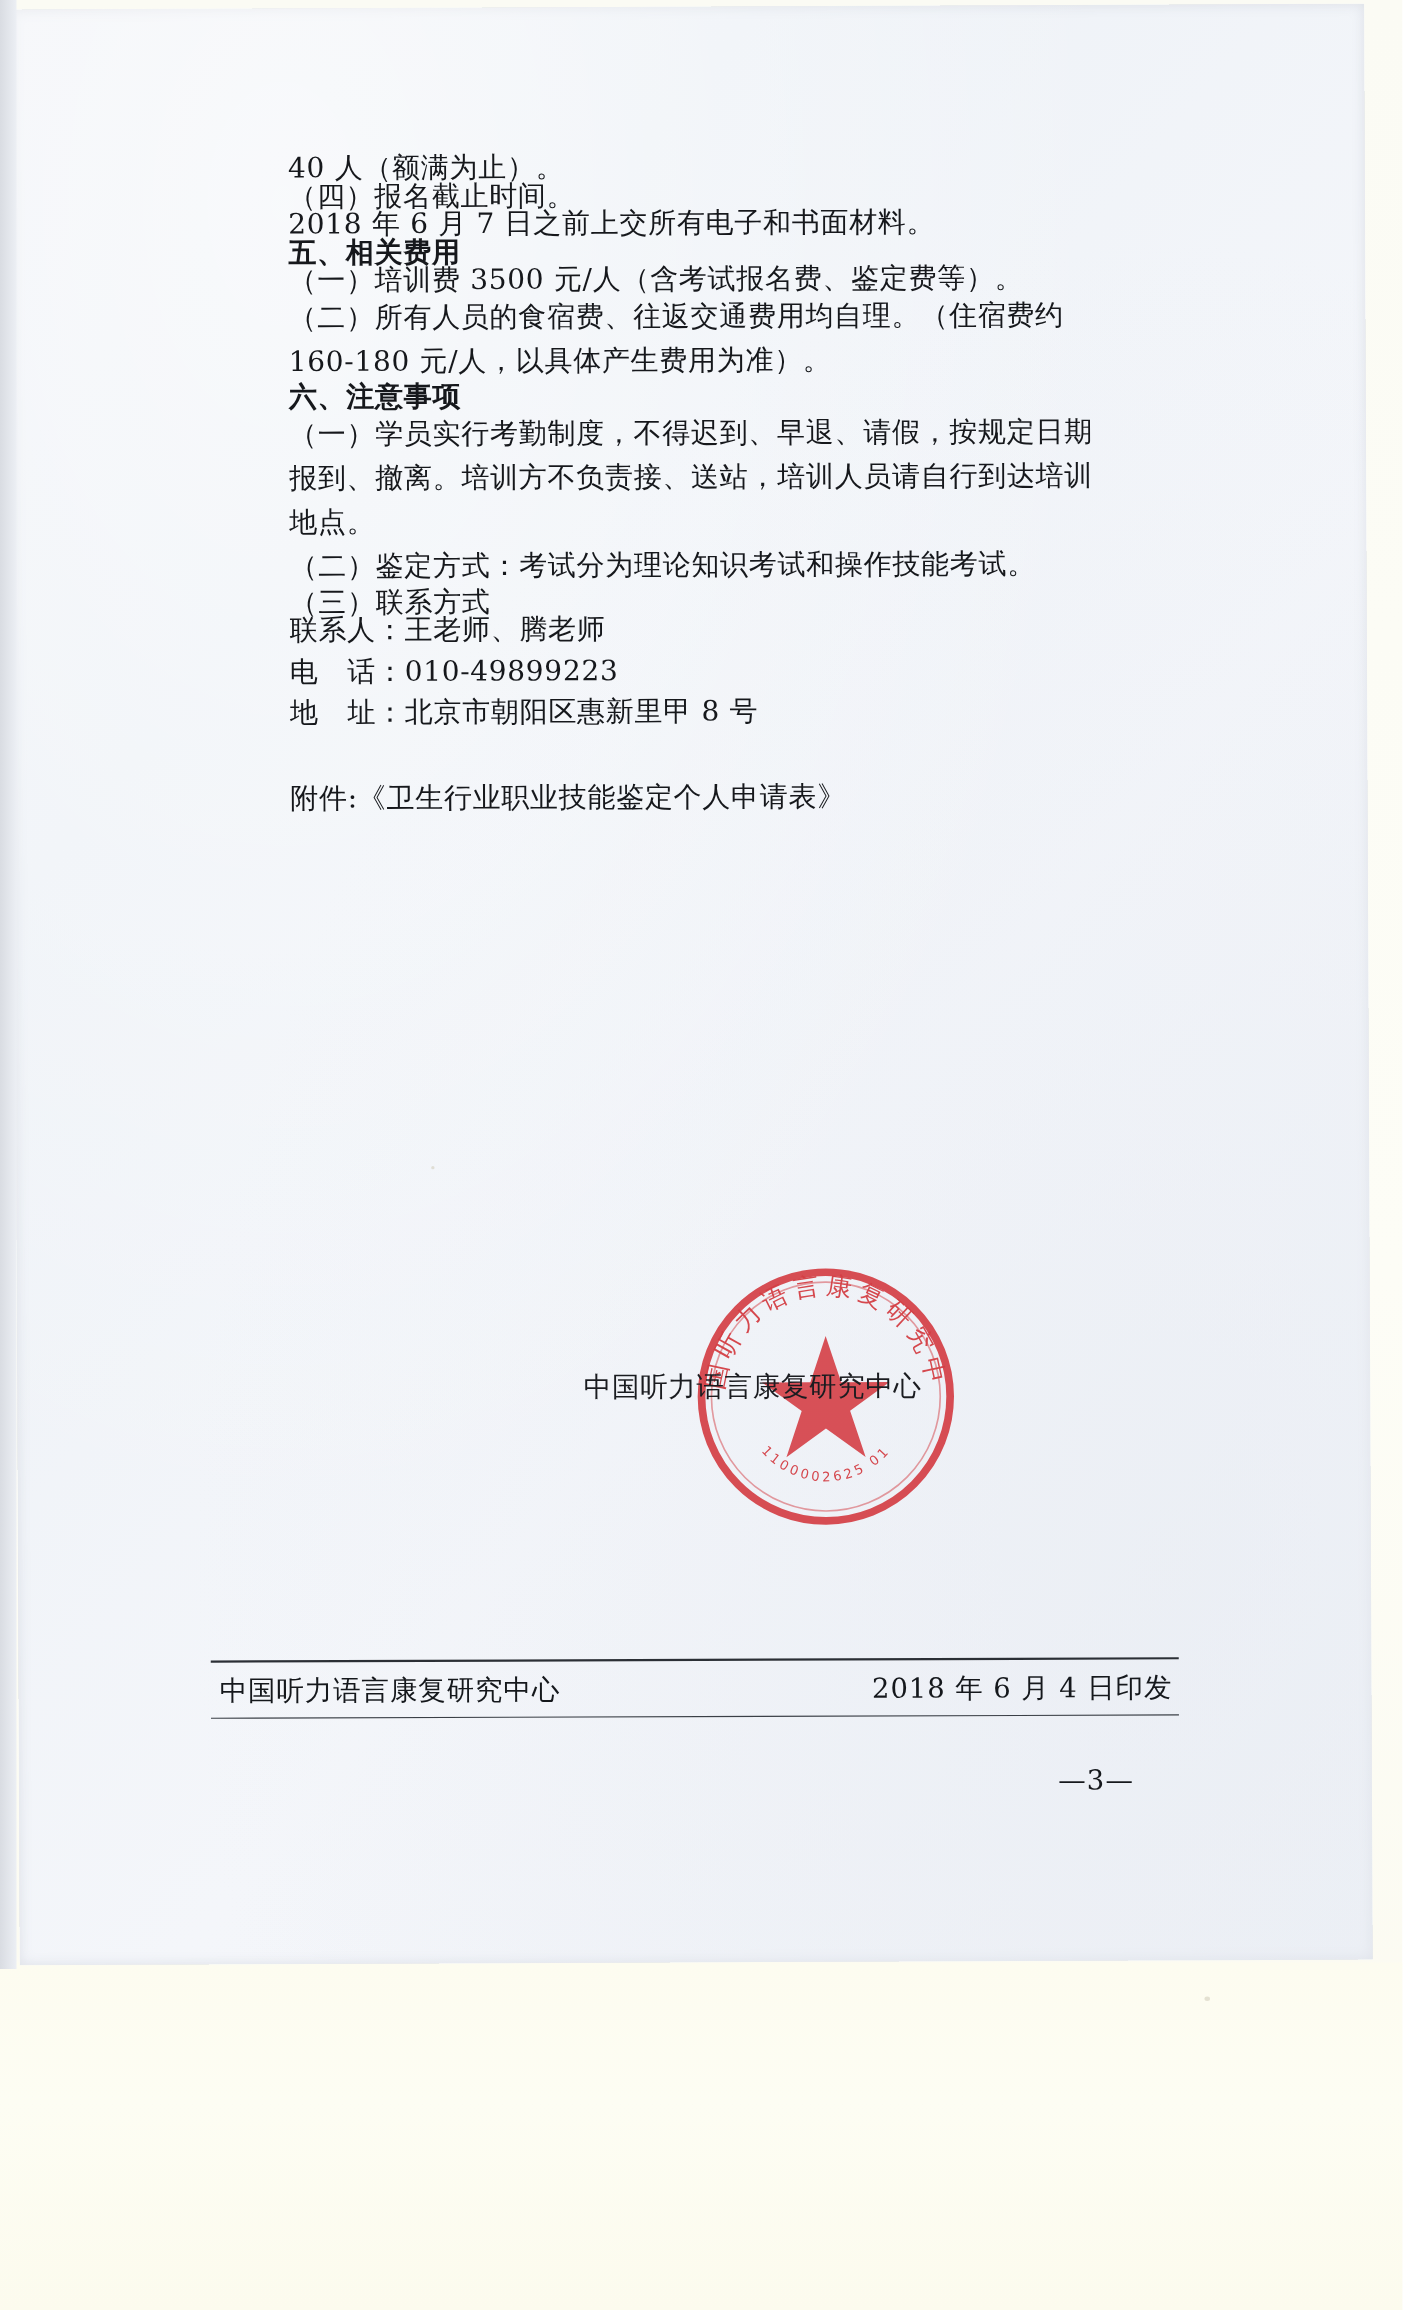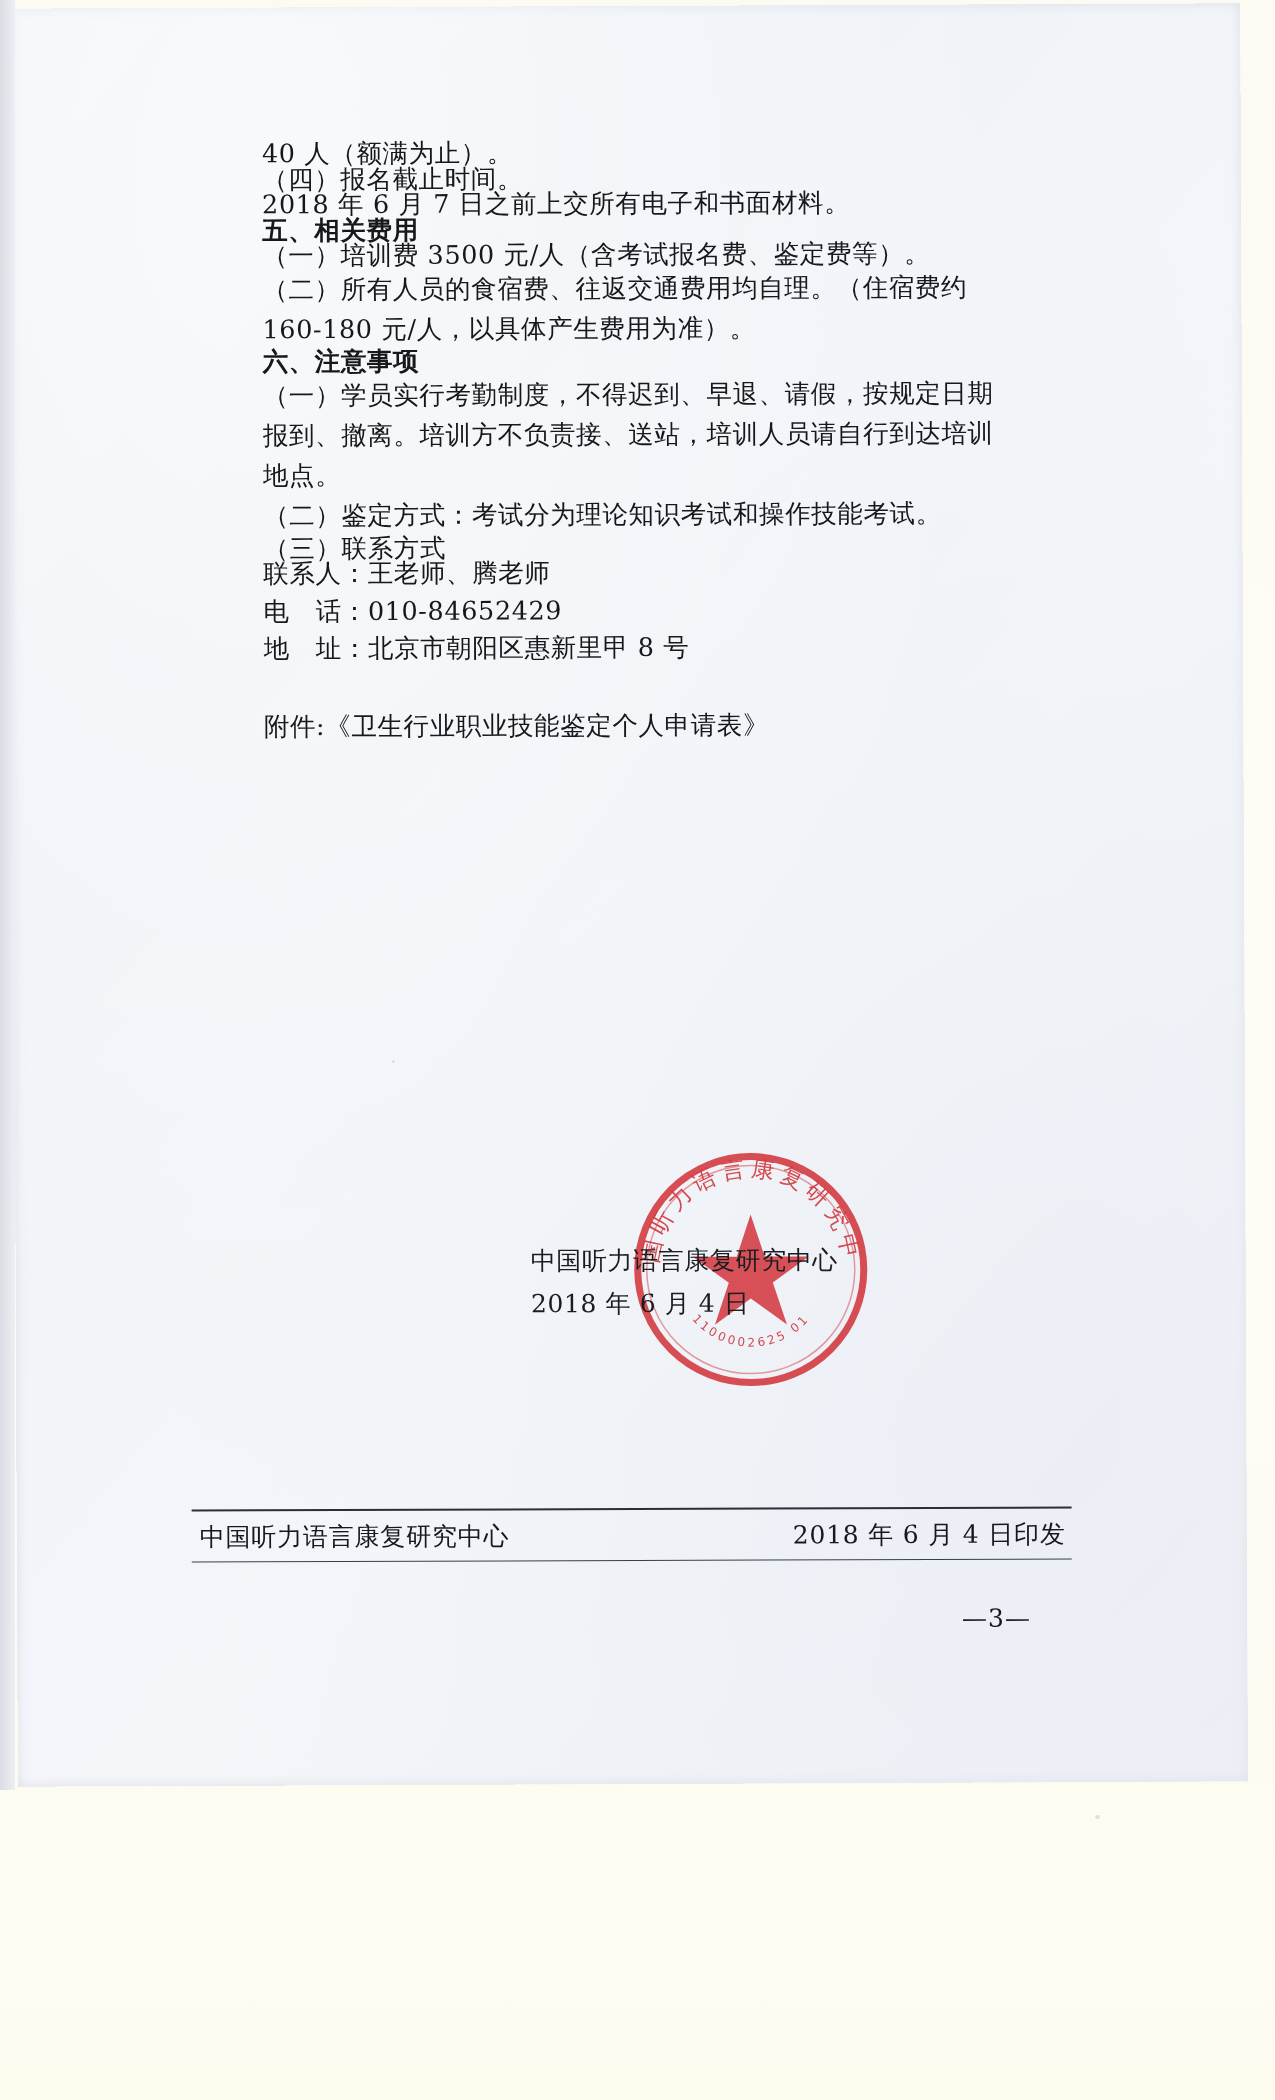--- a/index.html
+++ b/index.html
@@ -180,21 +180,21 @@
     <p class="line para">（一）培训费 3500 元/人（含考试报名费、鉴定费等）。</p>
     <p class="line blk">（二）所有人员的食宿费、往返交通费用均自理。（住宿费约 160-180 元/人，以具体产生费用为准）。</p>
 
     <p class="line para heading">六、注意事项</p>
 
     <p class="line blk">（一）学员实行考勤制度，不得迟到、早退、请假，按规定日期报到、撤离。培训方不负责接、送站，培训人员请自行到达培训地点。</p>
     <p class="line blk">（二）鉴定方式：考试分为理论知识考试和操作技能考试。</p>
     <p class="line para">（三）联系方式</p>
 
     <p class="line sub" style="margin-bottom:12px;"><span>联系人：</span><span>王老师、腾老师</span></p>
-    <p class="line sub" style="margin-bottom:12px;"><span>电　话：</span><span>010-84652429</span></p>
+    <p class="line sub" style="margin-bottom:12px;"><span>电　话：</span><span>010-49899223</span></p>
     <p class="line sub" style="margin-bottom:52px;"><span>地　址：</span><span>北京市朝阳区惠新里甲 8 号</span></p>
 
     <p class="line">附件:《卫生行业职业技能鉴定个人申请表》</p>
   </div>
 
   <div class="seal">
     <svg width="250" height="250" viewBox="0 0 250 250" xmlns="http://www.w3.org/2000/svg">
       <defs>
         <path id="arcTop" d="M 32,125 A 93,93 0 0 1 218,125" fill="none"></path>
         <path id="arcBot" d="M 48,125 A 77,77 0 0 0 202,125" fill="none"></path>
@@ -206,21 +206,20 @@
         <textPath href="#arcTop" startOffset="50%" text-anchor="middle">中国听力语言康复研究中心</textPath>
       </text>
       <text font-family="'DejaVu Sans', sans-serif" font-size="12" fill="#d0262c" letter-spacing="3" opacity="0.95">
         <textPath href="#arcBot" startOffset="50%" text-anchor="middle">1100002625 01</textPath>
       </text>
     </svg>
   </div>
 
   <div class="sig">
     <div>中国听力语言康复研究中心</div>
-    <div>2018 年 6 月 4 日</div>
   </div>
 
   <div class="footer">
     <div class="rule"></div>
     <div class="row">
       <span>中国听力语言康复研究中心</span>
       <span>2018 年 6 月 4 日印发</span>
     </div>
     <div class="rule thin"></div>
   </div>

